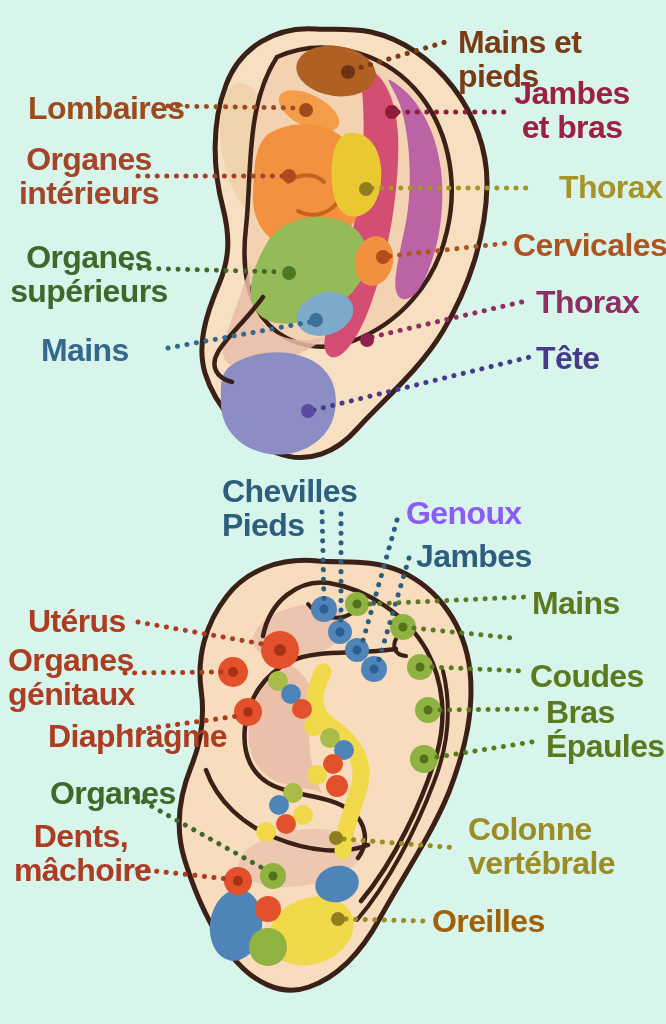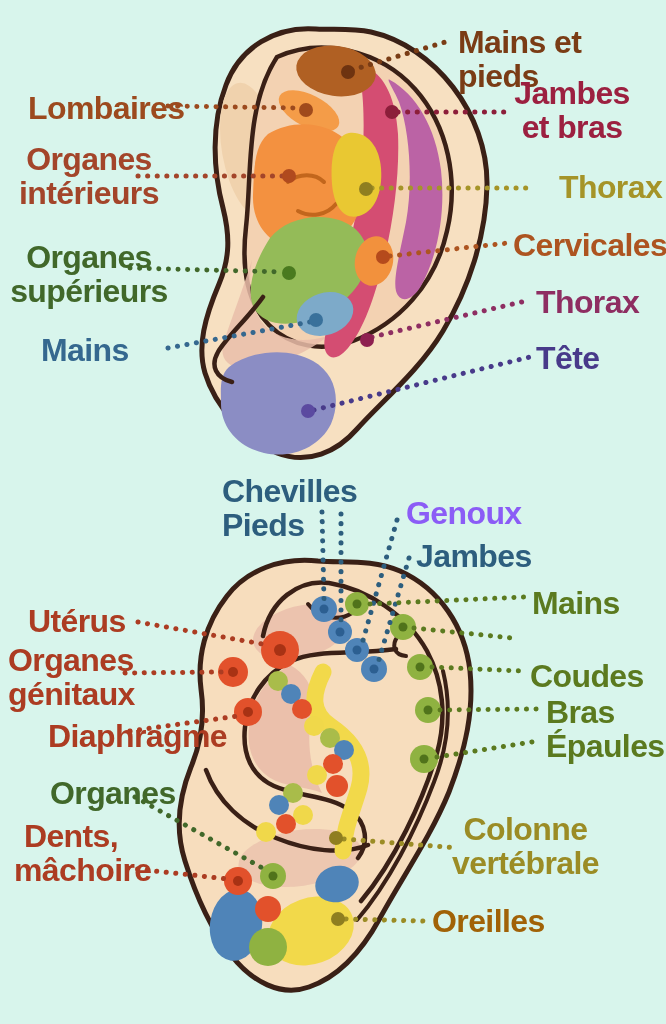--- a/index.html
+++ b/index.html
@@ -217,23 +217,23 @@
 
   <div class="label" style="left:222px;top:474px;width:140px;color:#2d5e7e;">Chevilles
 Pieds</div>
   <div class="label" style="left:406px;top:496px;width:110px;color:#8b5cf6;">Genoux</div>
   <div class="label" style="left:416px;top:539px;width:110px;color:#2d5e7e;">Jambes</div>
   <div class="label" style="left:28px;top:604px;width:100px;color:#ac3c22;">Utérus</div>
   <div class="label" style="left:8px;top:643px;width:120px;text-align:center;color:#ac3c22;">Organes
 génitaux</div>
   <div class="label" style="left:4px;top:719px;width:130px;color:#ac3c22;margin-left:44px;">Diaphragme</div>
   <div class="label" style="left:50px;top:776px;width:95px;color:#41682a;">Organes</div>
-  <div class="label" style="left:14px;top:819px;width:114px;text-align:center;color:#ac3c22;">Dents,
+  <div class="label" style="left:14px;top:819px;width:114px;text-align:right;color:#ac3c22;">Dents,
 mâchoire</div>
   <div class="label" style="left:532px;top:586px;width:90px;color:#5b7a1f;">Mains</div>
   <div class="label" style="left:530px;top:659px;width:100px;color:#5b7a1f;">Coudes</div>
   <div class="label" style="left:546px;top:695px;width:80px;color:#5b7a1f;">Bras</div>
   <div class="label" style="left:546px;top:729px;width:105px;color:#5b7a1f;text-align:right;">Épaules</div>
-  <div class="label" style="left:448px;top:812px;width:155px;text-align:center;color:#9b8c25;">Colonne
+  <div class="label" style="left:468px;top:812px;width:155px;color:#9b8c25;">Colonne
 vertébrale</div>
   <div class="label" style="left:432px;top:904px;width:110px;color:#a16207;">Oreilles</div>
 
 </div>
 
 </body></html>

